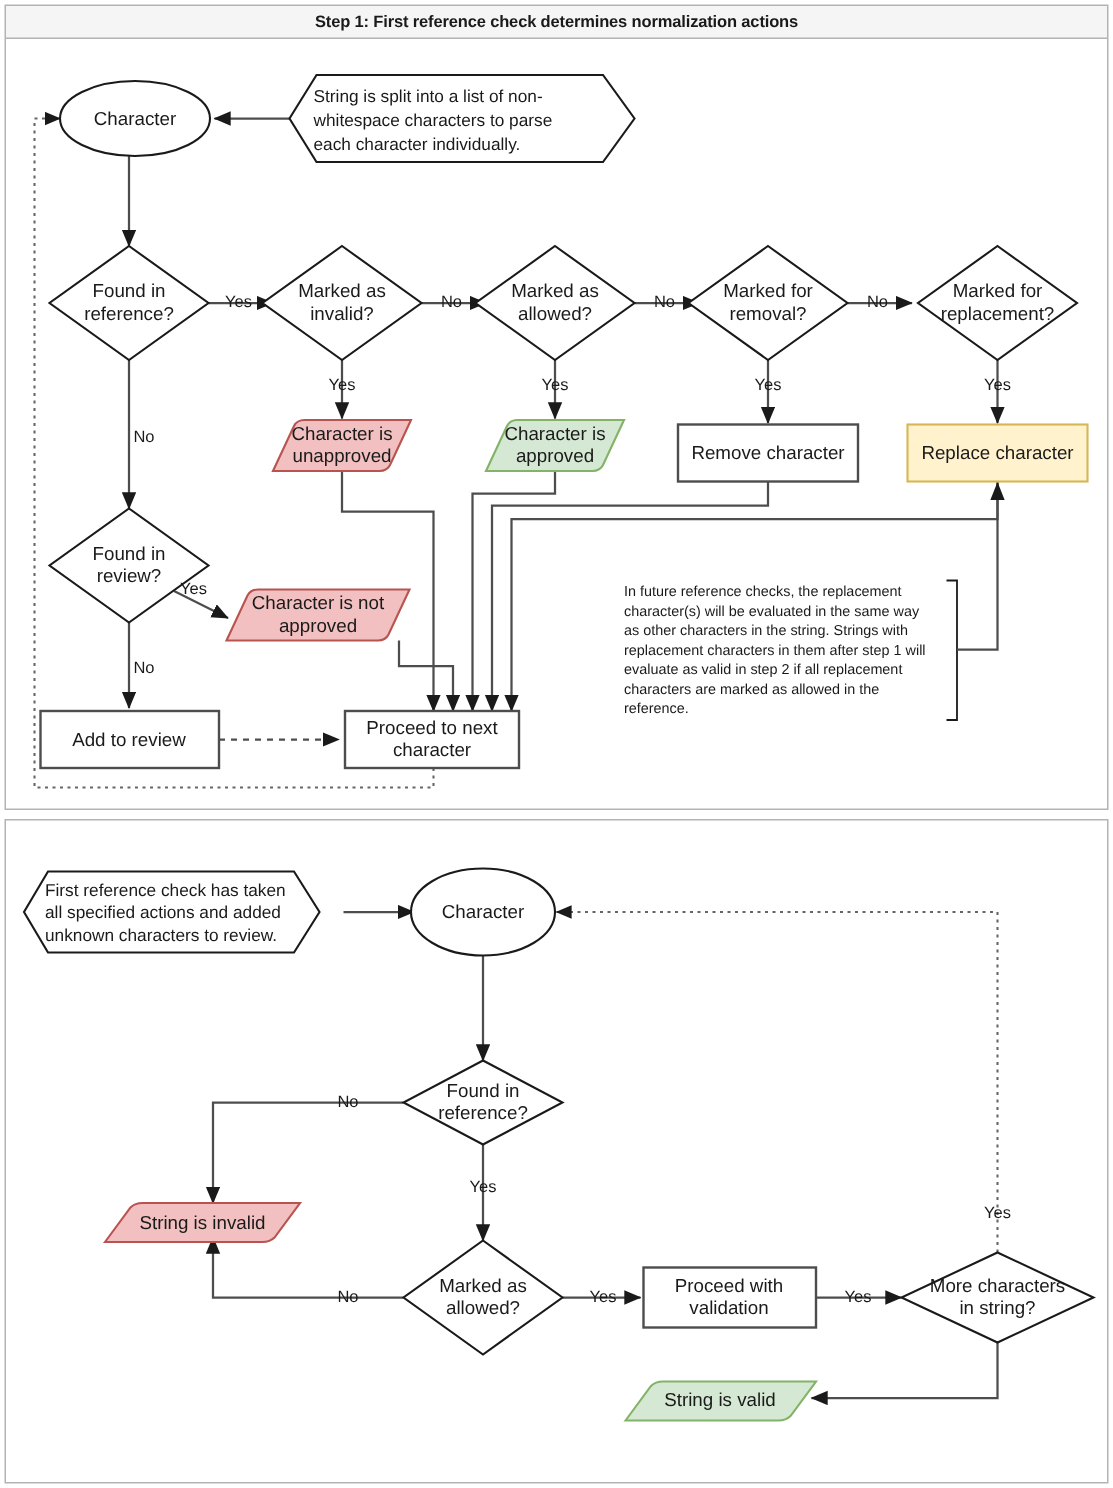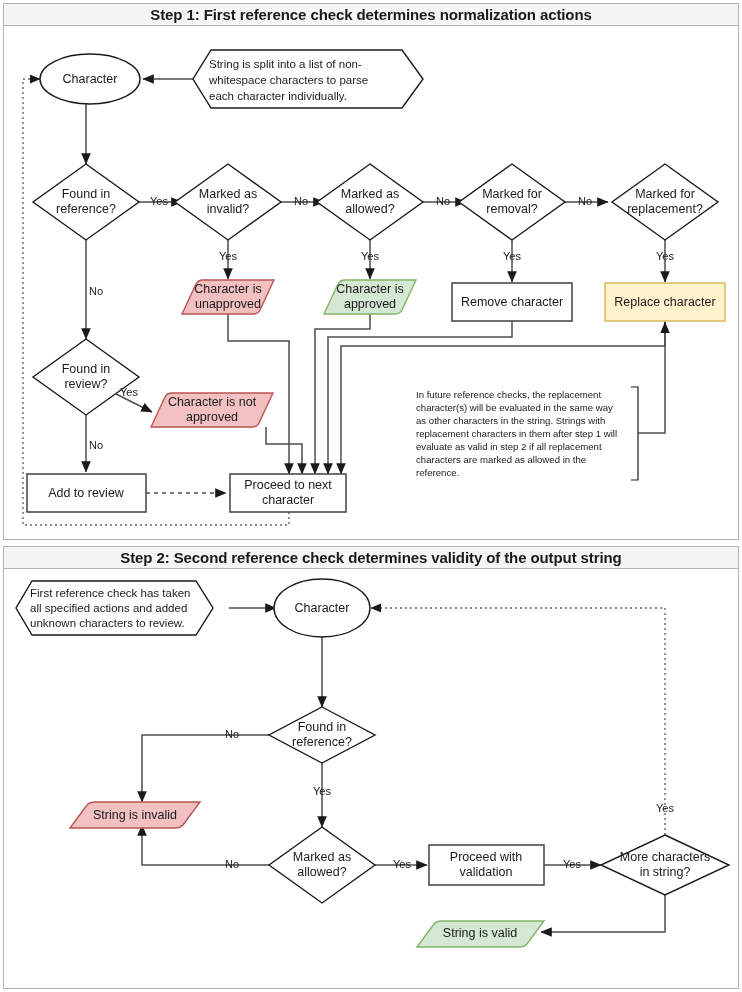--- a/index.html
+++ b/index.html
@@ -28,21 +28,21 @@
     left: 0;
     top: 0;
     right: 0;
     height: 22px;
     box-sizing: border-box;
     border-bottom: 1px solid #b3b3b3;
     background: #f5f5f5;
     display: flex;
     align-items: center;
     justify-content: center;
-    font-size: 15px;
+    font-size: 11px;
     font-weight: bold;
     color: #1a1a1a;
     letter-spacing: -0.1px;
   }
   svg.flow {
     position: absolute;
     left: 0;
     top: 0;
     overflow: visible;
   }
@@ -281,21 +281,20 @@
       <text class="t-note" x="412" y="404">character(s) will be evaluated in the same way</text>
       <text class="t-note" x="412" y="417">as other characters in the string. Strings with</text>
       <text class="t-note" x="412" y="430">replacement characters in them after step 1 will</text>
       <text class="t-note" x="412" y="443">evaluate  as  valid  in  step  2  if  all  replacement</text>
       <text class="t-note" x="412" y="456">characters   are   marked   as   allowed   in   the</text>
       <text class="t-note" x="412" y="469">reference.</text>
     </svg>
   </div>
 
   <div class="panel" style="left:3px; top:546px; width:736px; height:443px;">
-    <div class="panel-header">Step 2: Second reference check determines validity of the output string</div>
 
     <svg class="flow" width="736" height="443" viewBox="0 0 736 443">
       <defs>
         <marker id="ah2" markerWidth="9" markerHeight="9" refX="7.2" refY="3.2" orient="auto" markerUnits="strokeWidth">
           <path d="M0,0 L7.6,3.2 L0,6.4 z" fill="#1a1a1a"></path>
         </marker>
       </defs>
 
       <path class="conn" d="M225,61 L272,61" marker-end="url(#ah2)"></path>
 

